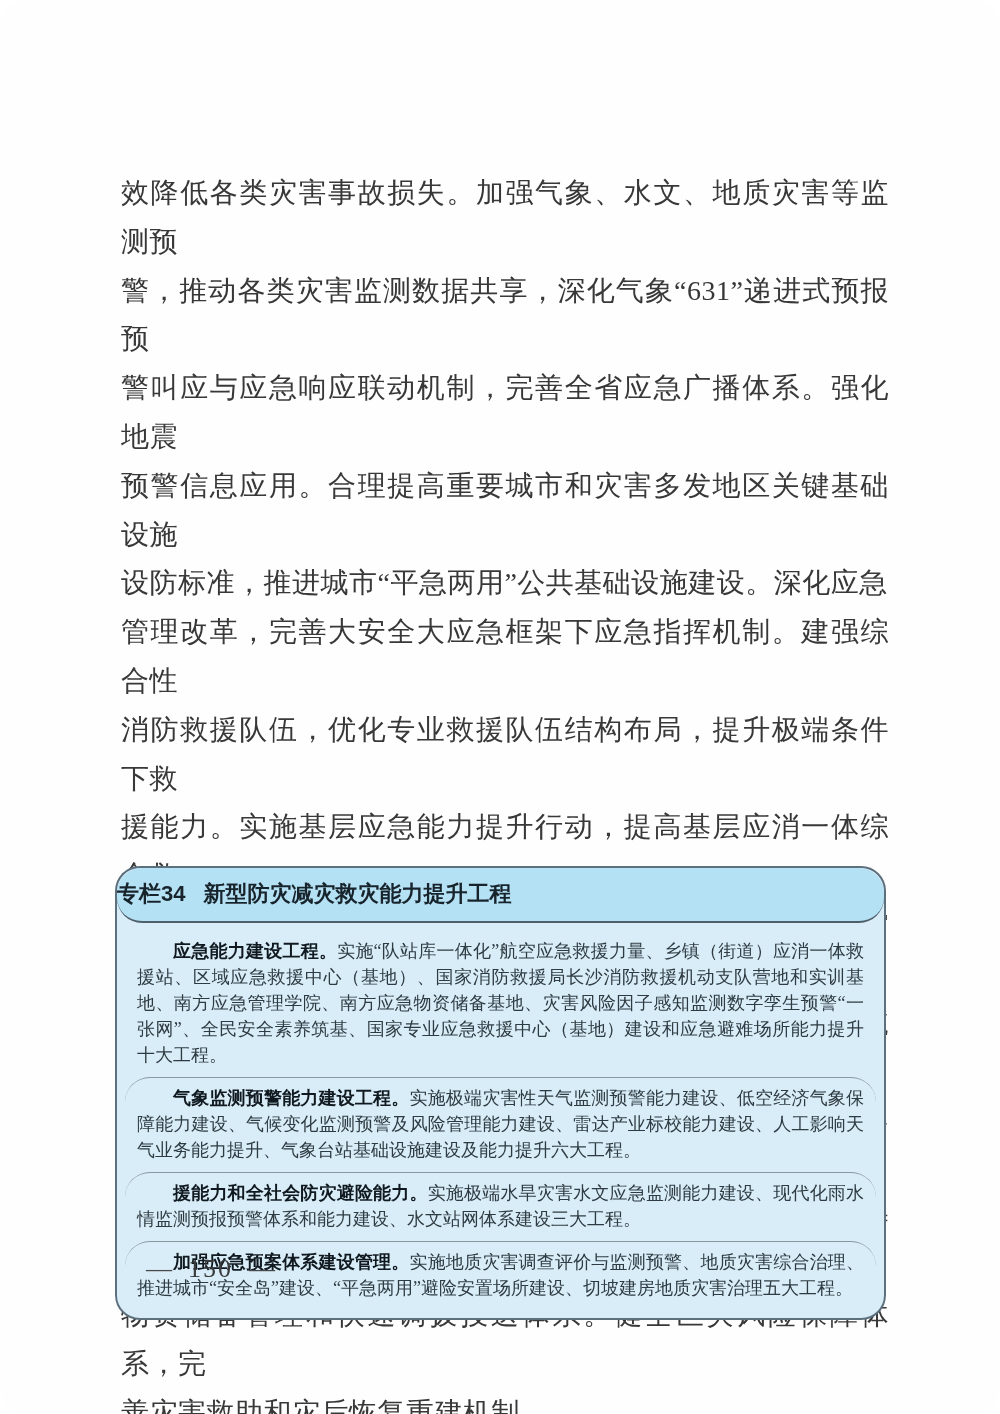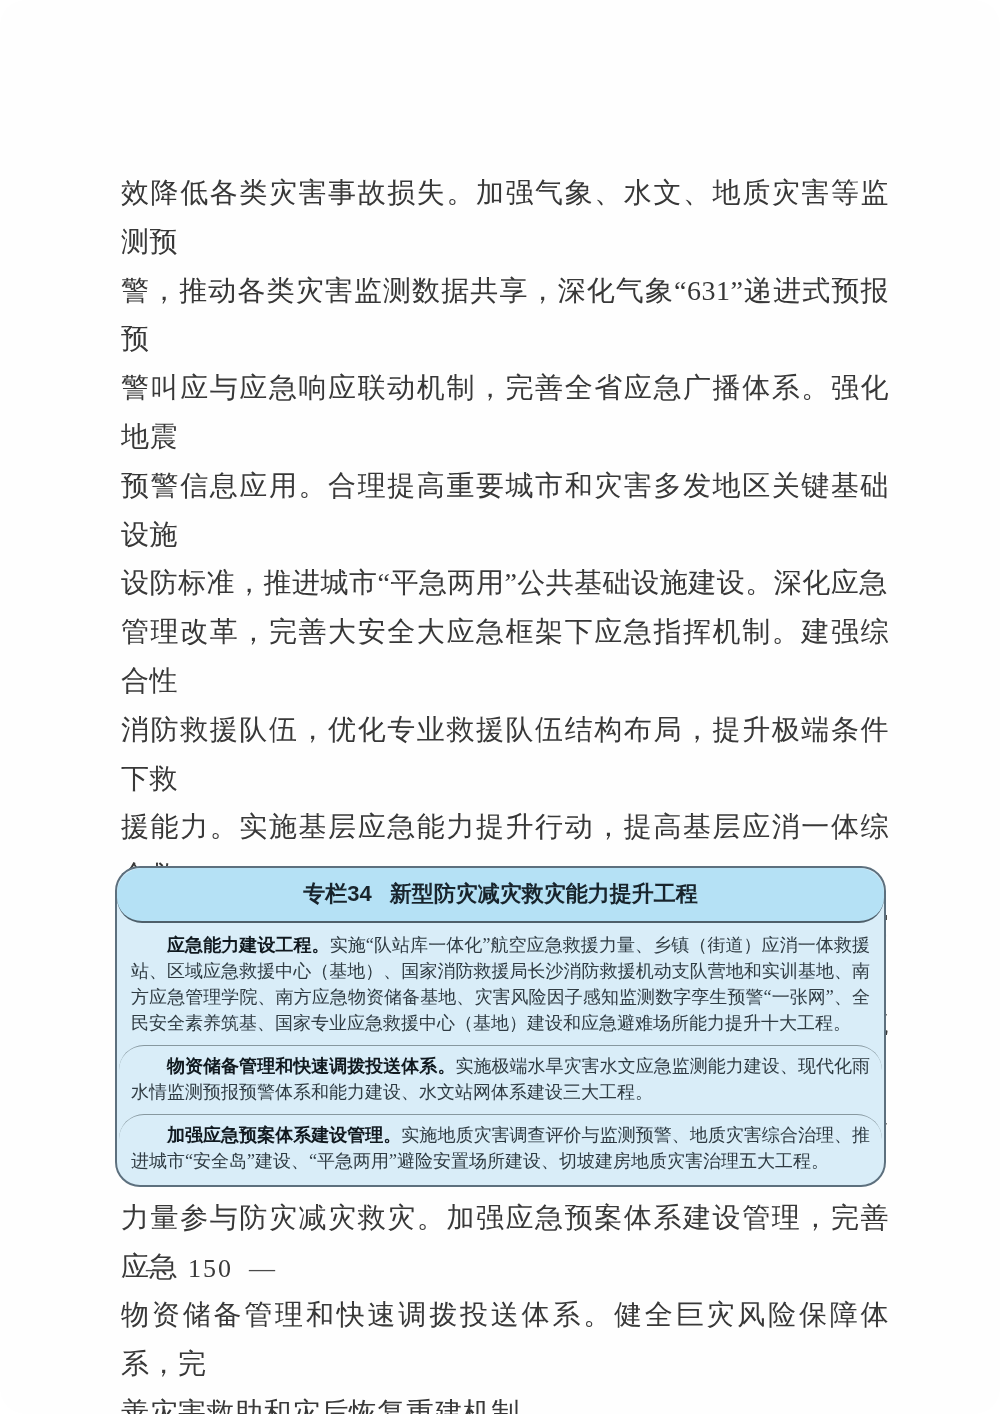--- a/index.html
+++ b/index.html
@@ -33,29 +33,29 @@
   }
   .panel{
     position:absolute;
     left:115px;top:866px;width:771px;
     border:2px solid var(--border);
     background:var(--body-bg);
   }
   .panel-header{
     background:var(--header-bg);
     border-bottom:2px solid #4e5f6a;
-    text-align:center;
+    text-align:left;
     padding:11px 0 12px 0;
     font-family:"Liberation Sans", sans-serif;
     font-weight:bold;
     font-size:22px;
     color:#18242c;
   }
   .panel-header .box-label{margin-right:18px;}
-  .panel-body{padding:2px;}
+  .panel-body{padding:8px;}
   .panel-section{
     padding:7px 12px 9px 12px;
     font-size:18px;
     line-height:26px;
     text-align:justify;
   }
   .panel-section + .panel-section{
     border-top:1px solid #87989f;
   }
   .panel-section p{
@@ -103,23 +103,26 @@
     <div class="panel-header">
       <span class="box-label">专栏34</span><span>新型防灾减灾救灾能力提升工程</span>
     </div>
 
     <div class="panel-body">
 
       <div class="panel-section">
         <p><span class="section-lead">应急能力建设工程。</span><span>实施“队站库一体化”航空应急救援力量、乡镇（街道）应消一体救援站、区域应急救援中心（基地）、国家消防救援局长沙消防救援机动支队营地和实训基地、南方应急管理学院、南方应急物资储备基地、灾害风险因子感知监测数字孪生预警“一张网”、全民安全素养筑基、国家专业应急救援中心（基地）建设和应急避难场所能力提升十大工程。</span></p>
       </div>
 
+      <div class="panel-section">
+        <p><span class="section-lead">气象监测预警能力建设工程。</span><span>实施极端灾害性天气监测预警能力建设、低空经济气象保障能力建设、气候变化监测预警及风险管理能力建设、雷达产业标校能力建设、人工影响天气业务能力提升、气象台站基础设施建设及能力提升六大工程。</span></p>
+      </div>
 
       <div class="panel-section">
-        <p><span class="section-lead">物资储备管理和快速调拨投送体系。</span><span>实施极端水旱灾害水文应急监测能力建设、现代化雨水情监测预报预警体系和能力建设、水文站网体系建设三大工程。</span></p>
+        <p><span class="section-lead">援能力和全社会防灾避险能力。</span><span>实施极端水旱灾害水文应急监测能力建设、现代化雨水情监测预报预警体系和能力建设、水文站网体系建设三大工程。</span></p>
       </div>
 
       <div class="panel-section">
         <p><span class="section-lead">加强应急预案体系建设管理。</span><span>实施地质灾害调查评价与监测预警、地质灾害综合治理、推进城市“安全岛”建设、“平急两用”避险安置场所建设、切坡建房地质灾害治理五大工程。</span></p>
       </div>
 
     </div>
   </div>
 
   <div class="footer">

